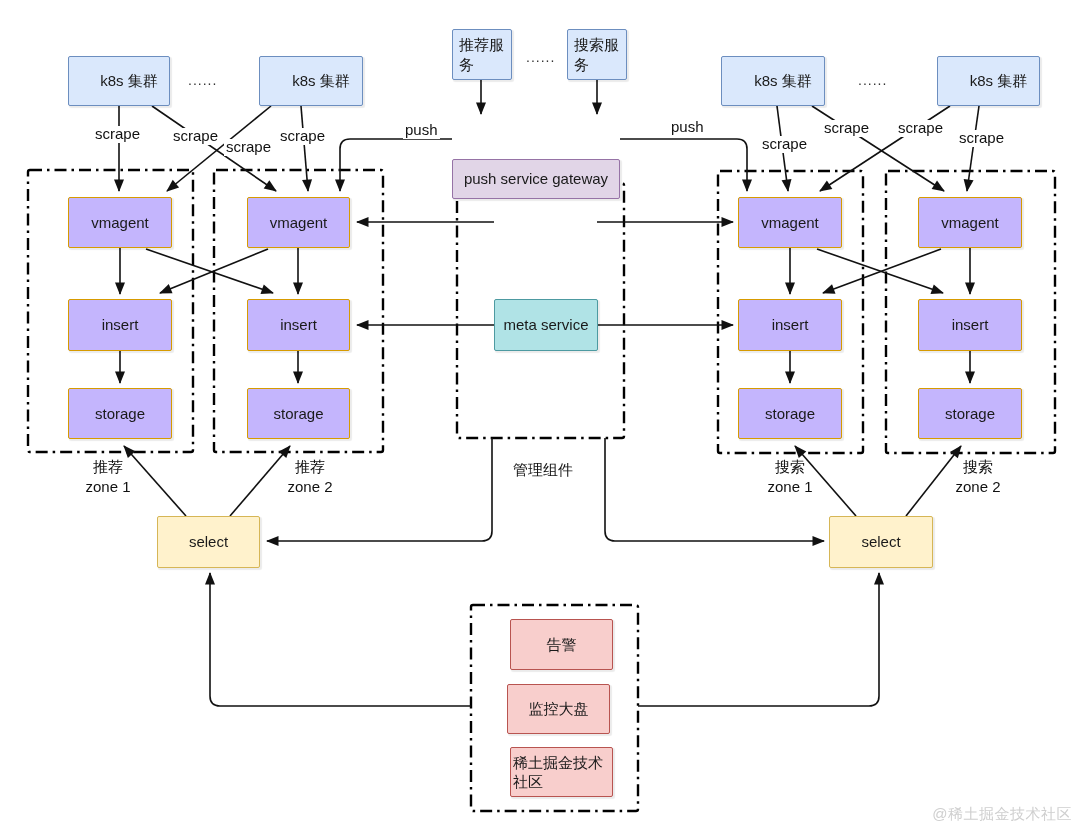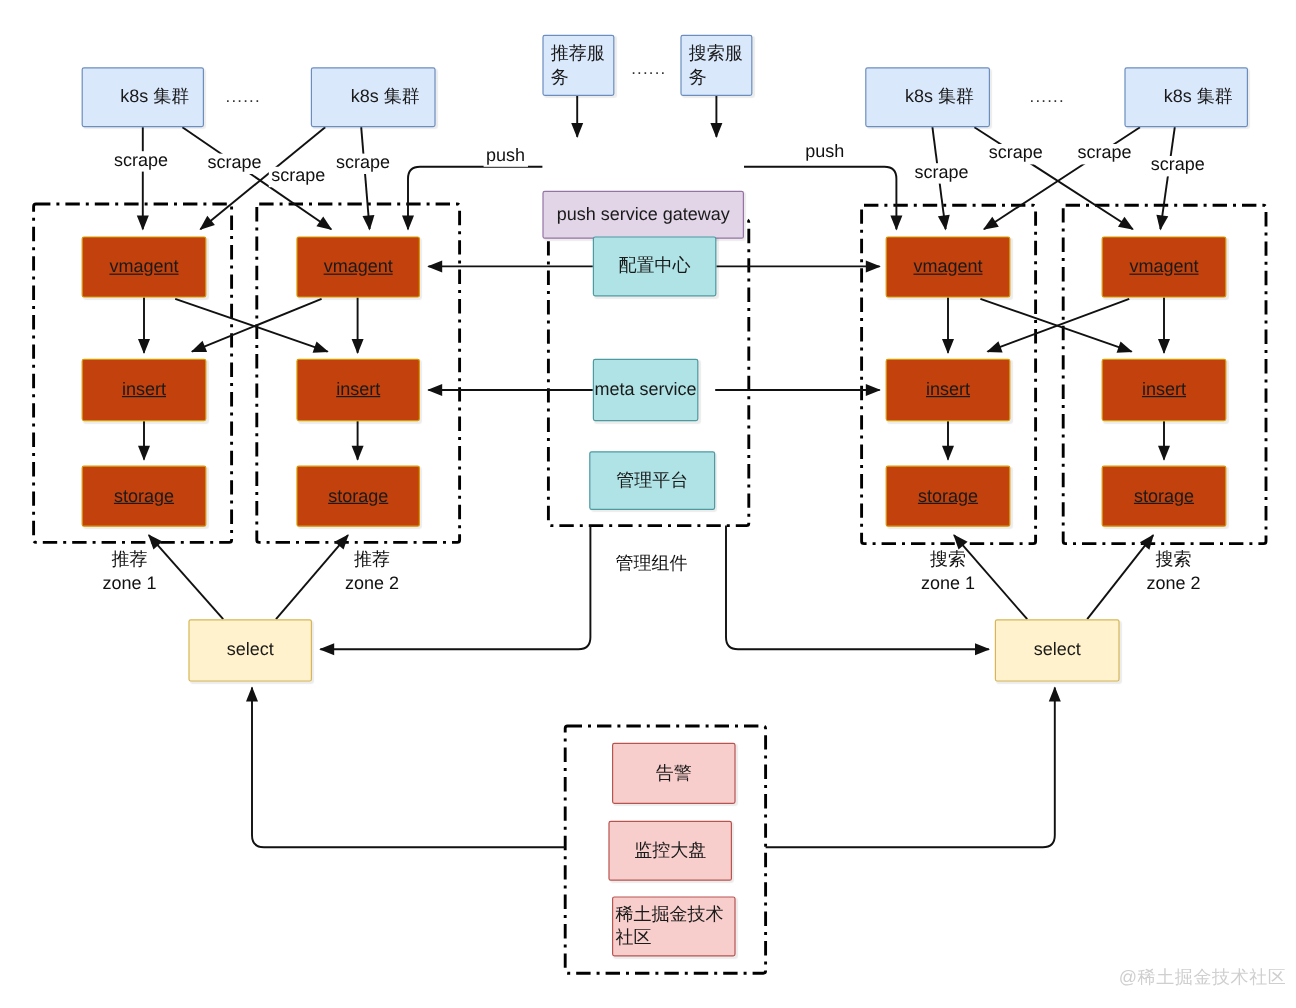--- a/index.html
+++ b/index.html
@@ -9,21 +9,21 @@
   }
   svg.wires{position:absolute;left:0;top:0;z-index:1;}
   .box{
     position:absolute;z-index:2;box-sizing:border-box;
     display:flex;align-items:center;justify-content:center;text-align:left;
     font-size:15px;line-height:1.3;color:#1a1a1a;
     border:1px solid #000;border-radius:2px;
     box-shadow:1.5px 1.5px 1px rgba(0,0,0,.08);
   }
   .blue  {background:#dae8fc;border-color:#6c8ebf;padding-left:20px;}
-  .orange{background:#c2410c;border-color:#d79b00;text-decoration:underline;}
+  .orange{background:#c4b5fd;border-color:#d79b00;}
   .purple{background:#e1d5e7;border-color:#9673a6;}
   .teal  {background:#b0e3e6;border-color:#4d9aa1;}
   .yellow{background:#fff2cc;border-color:#d6b656;}
   .pink  {background:#f8cecc;border-color:#b85450;}
   .wrapable{padding:0 6px;}
   .pad2{padding:0 2px;}
   .elabel{
     position:absolute;z-index:3;font-size:15px;color:#111;background:#fff;
     padding:0 2px;white-space:nowrap;line-height:1.1;
   }
@@ -128,23 +128,21 @@
   <div class="elabel" style="left:669px;top:119px;">push</div>
 
   <div class="box orange" style="left:68px;top:197px;width:104px;height:51px;">vmagent</div>
   <div class="box orange" style="left:68px;top:299px;width:104px;height:52px;">insert</div>
   <div class="box orange" style="left:68px;top:388px;width:104px;height:51px;">storage</div>
 
   <div class="box orange" style="left:247px;top:197px;width:103px;height:51px;">vmagent</div>
   <div class="box orange" style="left:247px;top:299px;width:103px;height:52px;">insert</div>
   <div class="box orange" style="left:247px;top:388px;width:103px;height:51px;">storage</div>
 
-  <div class="box teal" style="left:494px;top:197px;width:103px;height:50px;">配置中心</div>
-  <div class="box teal" style="left:494px;top:299px;width:88px;height:52px;">meta service</div>
-  <div class="box teal" style="left:491px;top:376px;width:105px;height:49px;">管理平台</div>
+  <div class="box teal" style="left:494px;top:299px;width:104px;height:52px;">meta service</div>
 
   <div class="box orange" style="left:738px;top:197px;width:104px;height:51px;">vmagent</div>
   <div class="box orange" style="left:738px;top:299px;width:104px;height:52px;">insert</div>
   <div class="box orange" style="left:738px;top:388px;width:104px;height:51px;">storage</div>
 
   <div class="box orange" style="left:918px;top:197px;width:104px;height:51px;">vmagent</div>
   <div class="box orange" style="left:918px;top:299px;width:104px;height:52px;">insert</div>
   <div class="box orange" style="left:918px;top:388px;width:104px;height:51px;">storage</div>
 
   <div class="zlabel" style="left:63px;top:457px;">

